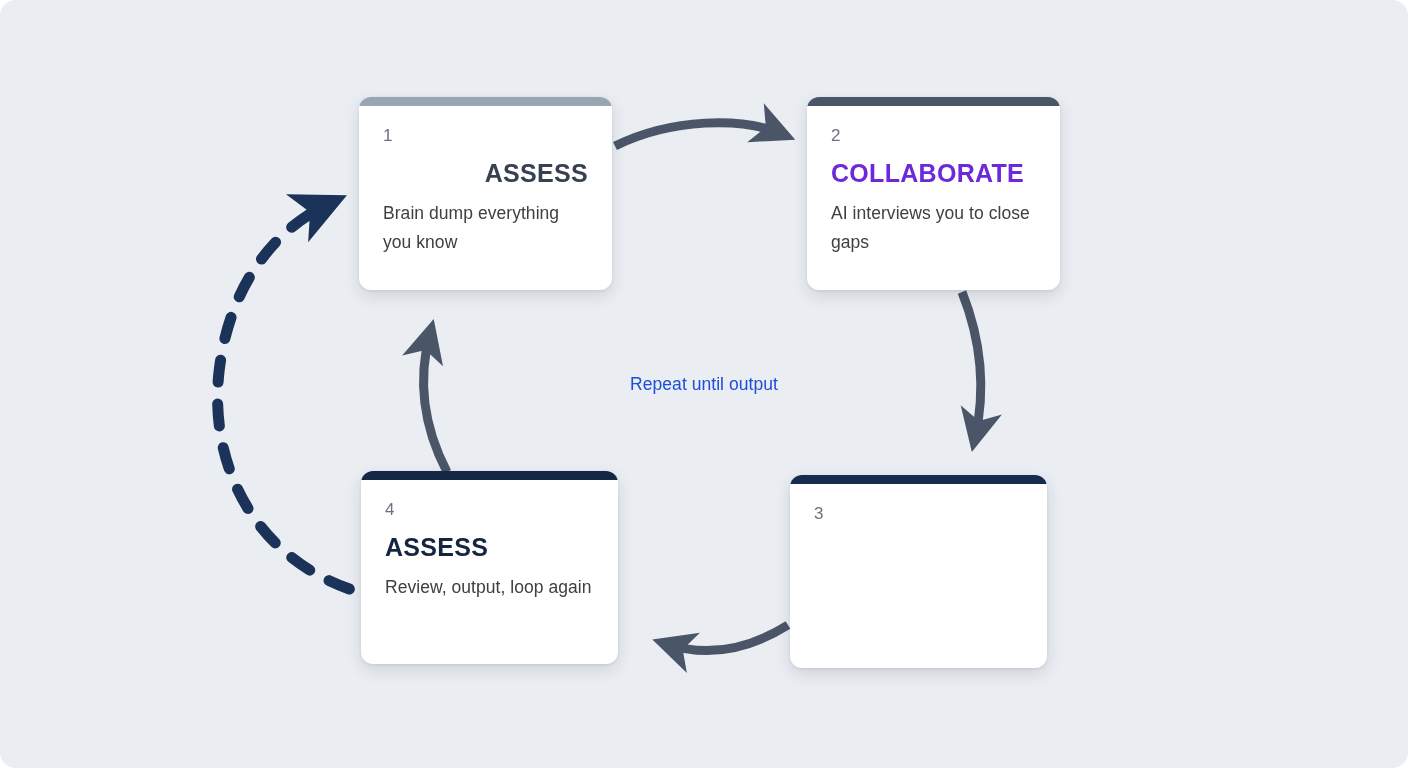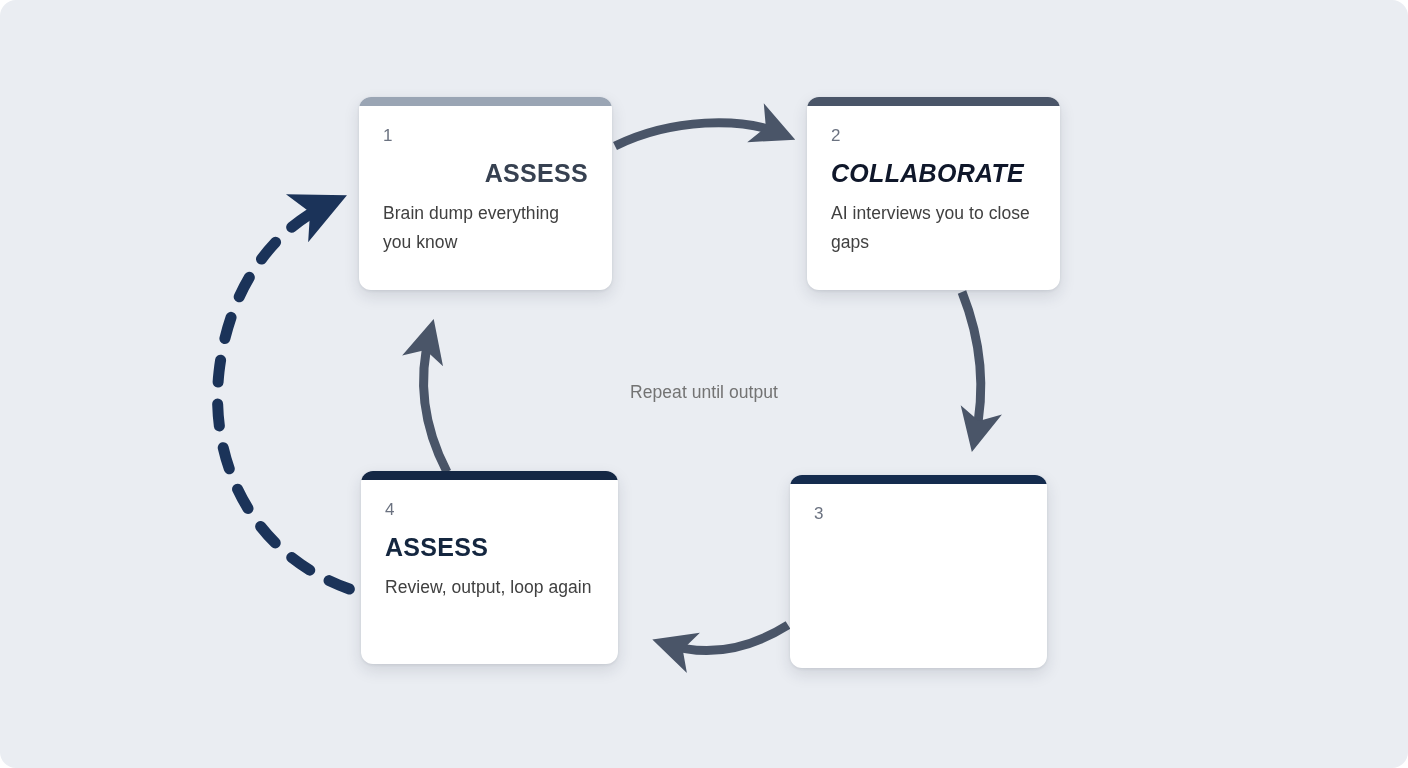--- a/index.html
+++ b/index.html
@@ -70,42 +70,42 @@
   }
 
   
   #card-assess { left: 359px; top: 97px; width: 253px; height: 193px; }
   #card-assess .card-accent { background: #9aa5b4; }
   #card-assess .card-title { color: #374151; text-align: right; }
 
   
   #card-collaborate { left: 807px; top: 97px; width: 253px; height: 193px; }
   #card-collaborate .card-accent { background: #4a5568; }
-  #card-collaborate .card-title { color: #0f172a; font-style: italic; }
+  #card-collaborate .card-title { color: #6d28d9; }
 
   
   #card-draft { left: 790px; top: 475px; width: 257px; height: 193px; }
   #card-draft .card-accent { background: #152c4e; }
   #card-draft .card-title { color: #1b3256; }
 
   
   #card-certify { left: 361px; top: 471px; width: 257px; height: 193px; }
   #card-certify .card-accent { background: #142744; }
   #card-certify .card-title { color: #14263f; }
 
   
   #loop-caption {
     position: absolute;
     left: 564px;
-    top: 380px;
+    top: 372px;
     width: 280px;
     text-align: center;
     font-size: 17.5px;
     line-height: 1.45;
-    color: #737373;
+    color: #1d4ed8;
     letter-spacing: 0.05px;
   }
   #loop-caption span { display: block; }
 </style>
 </head>
 <body>
 
 <div id="canvas">
 
   <svg id="arrow-layer" viewBox="0 0 1408 768" xmlns="http://www.w3.org/2000/svg">

